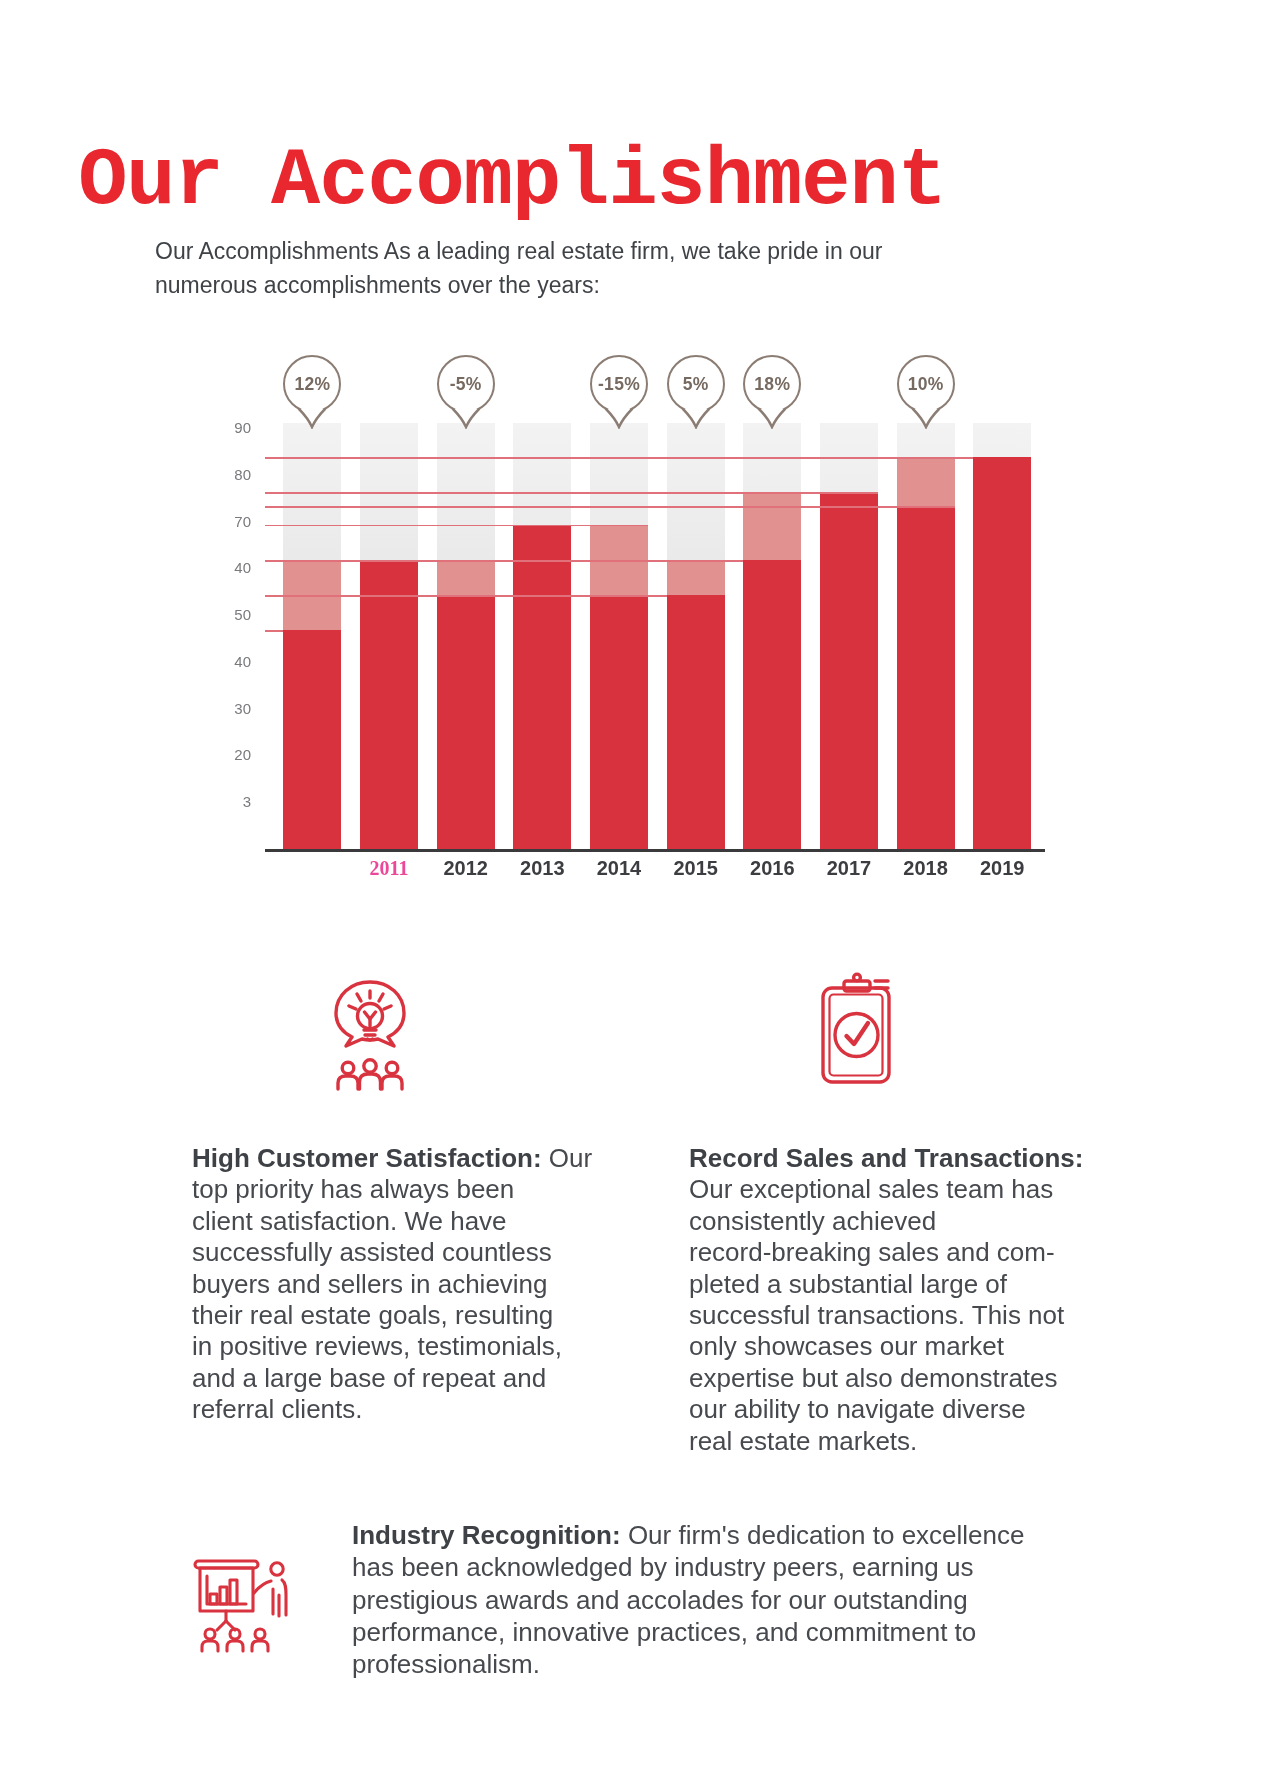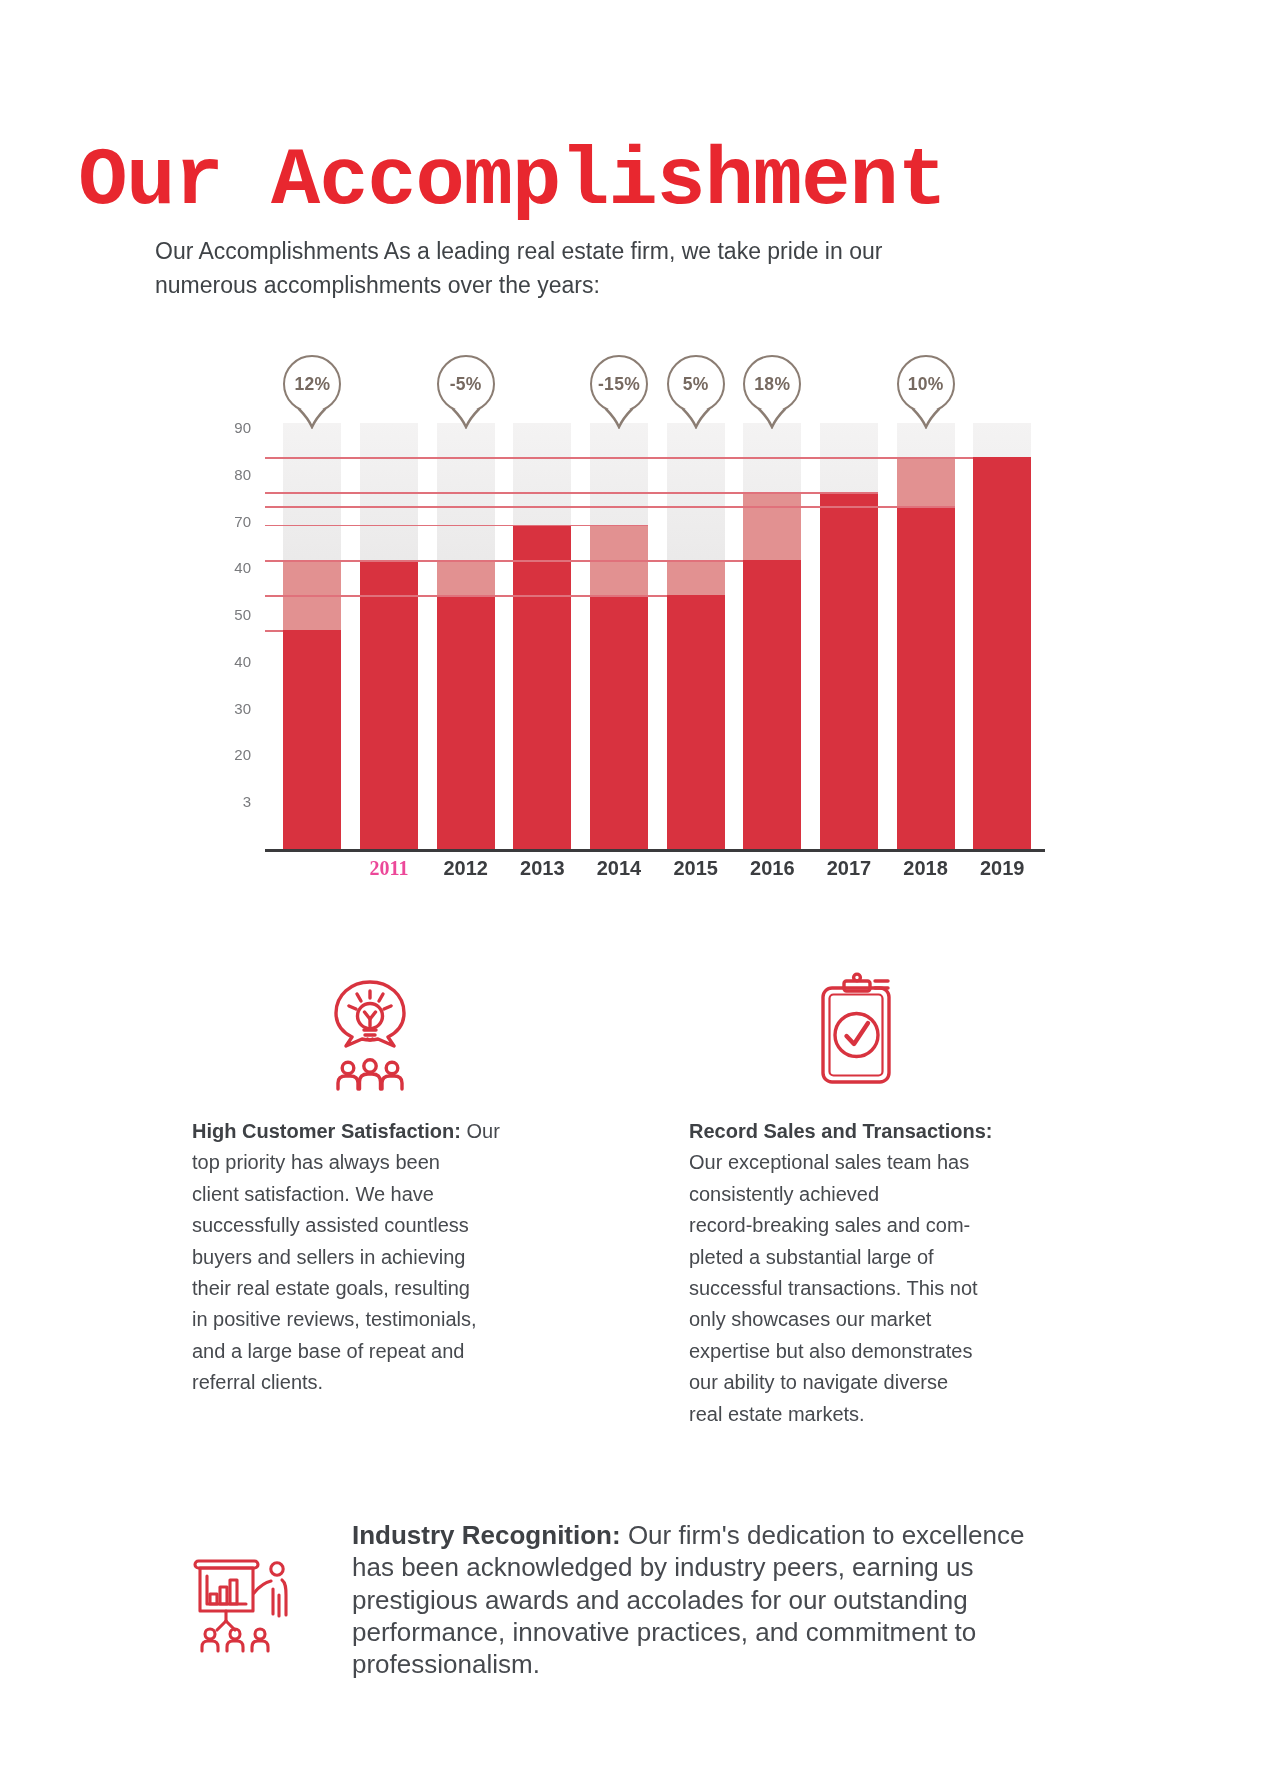--- a/index.html
+++ b/index.html
@@ -15,21 +15,21 @@
   .seg{position:absolute;}
   .refline{position:absolute;height:1.5px;}
   .baseline{position:absolute;height:3px;}
   .ytick{position:absolute;width:42px;text-align:right;font-size:15px;}
   .xlabel{position:absolute;width:80px;text-align:center;font-size:20px;font-weight:bold;}
   .badge{position:absolute;width:58px;height:58px;border-radius:50%;background:#fff;
         box-sizing:border-box;display:flex;align-items:center;justify-content:center;
         font-size:17.5px;font-weight:bold;letter-spacing:.3px;}
   .badge-tail{position:absolute;width:30px;height:20px;}
   .feature-icon{position:absolute;}
-  .feature-text{position:absolute;font-size:20px;line-height:31.4px;color:#46494e;white-space:nowrap;}
+  .feature-text{position:absolute;font-size:26px;line-height:31.4px;color:#46494e;white-space:nowrap;margin-top:27px;}
   .feature-text b{font-weight:bold;color:#3e4145;}
   .recognition-text{position:absolute;font-size:26px;line-height:32.3px;color:#46494e;white-space:nowrap;}
   .recognition-text b{font-weight:bold;color:#3e4145;margin-top:44px;}
 </style>
 </head>
 <body>
 
 <div class="page">
 
   <h1 class="page-title" style="color: rgb(232, 39, 47);">Our Accomplishment</h1>

